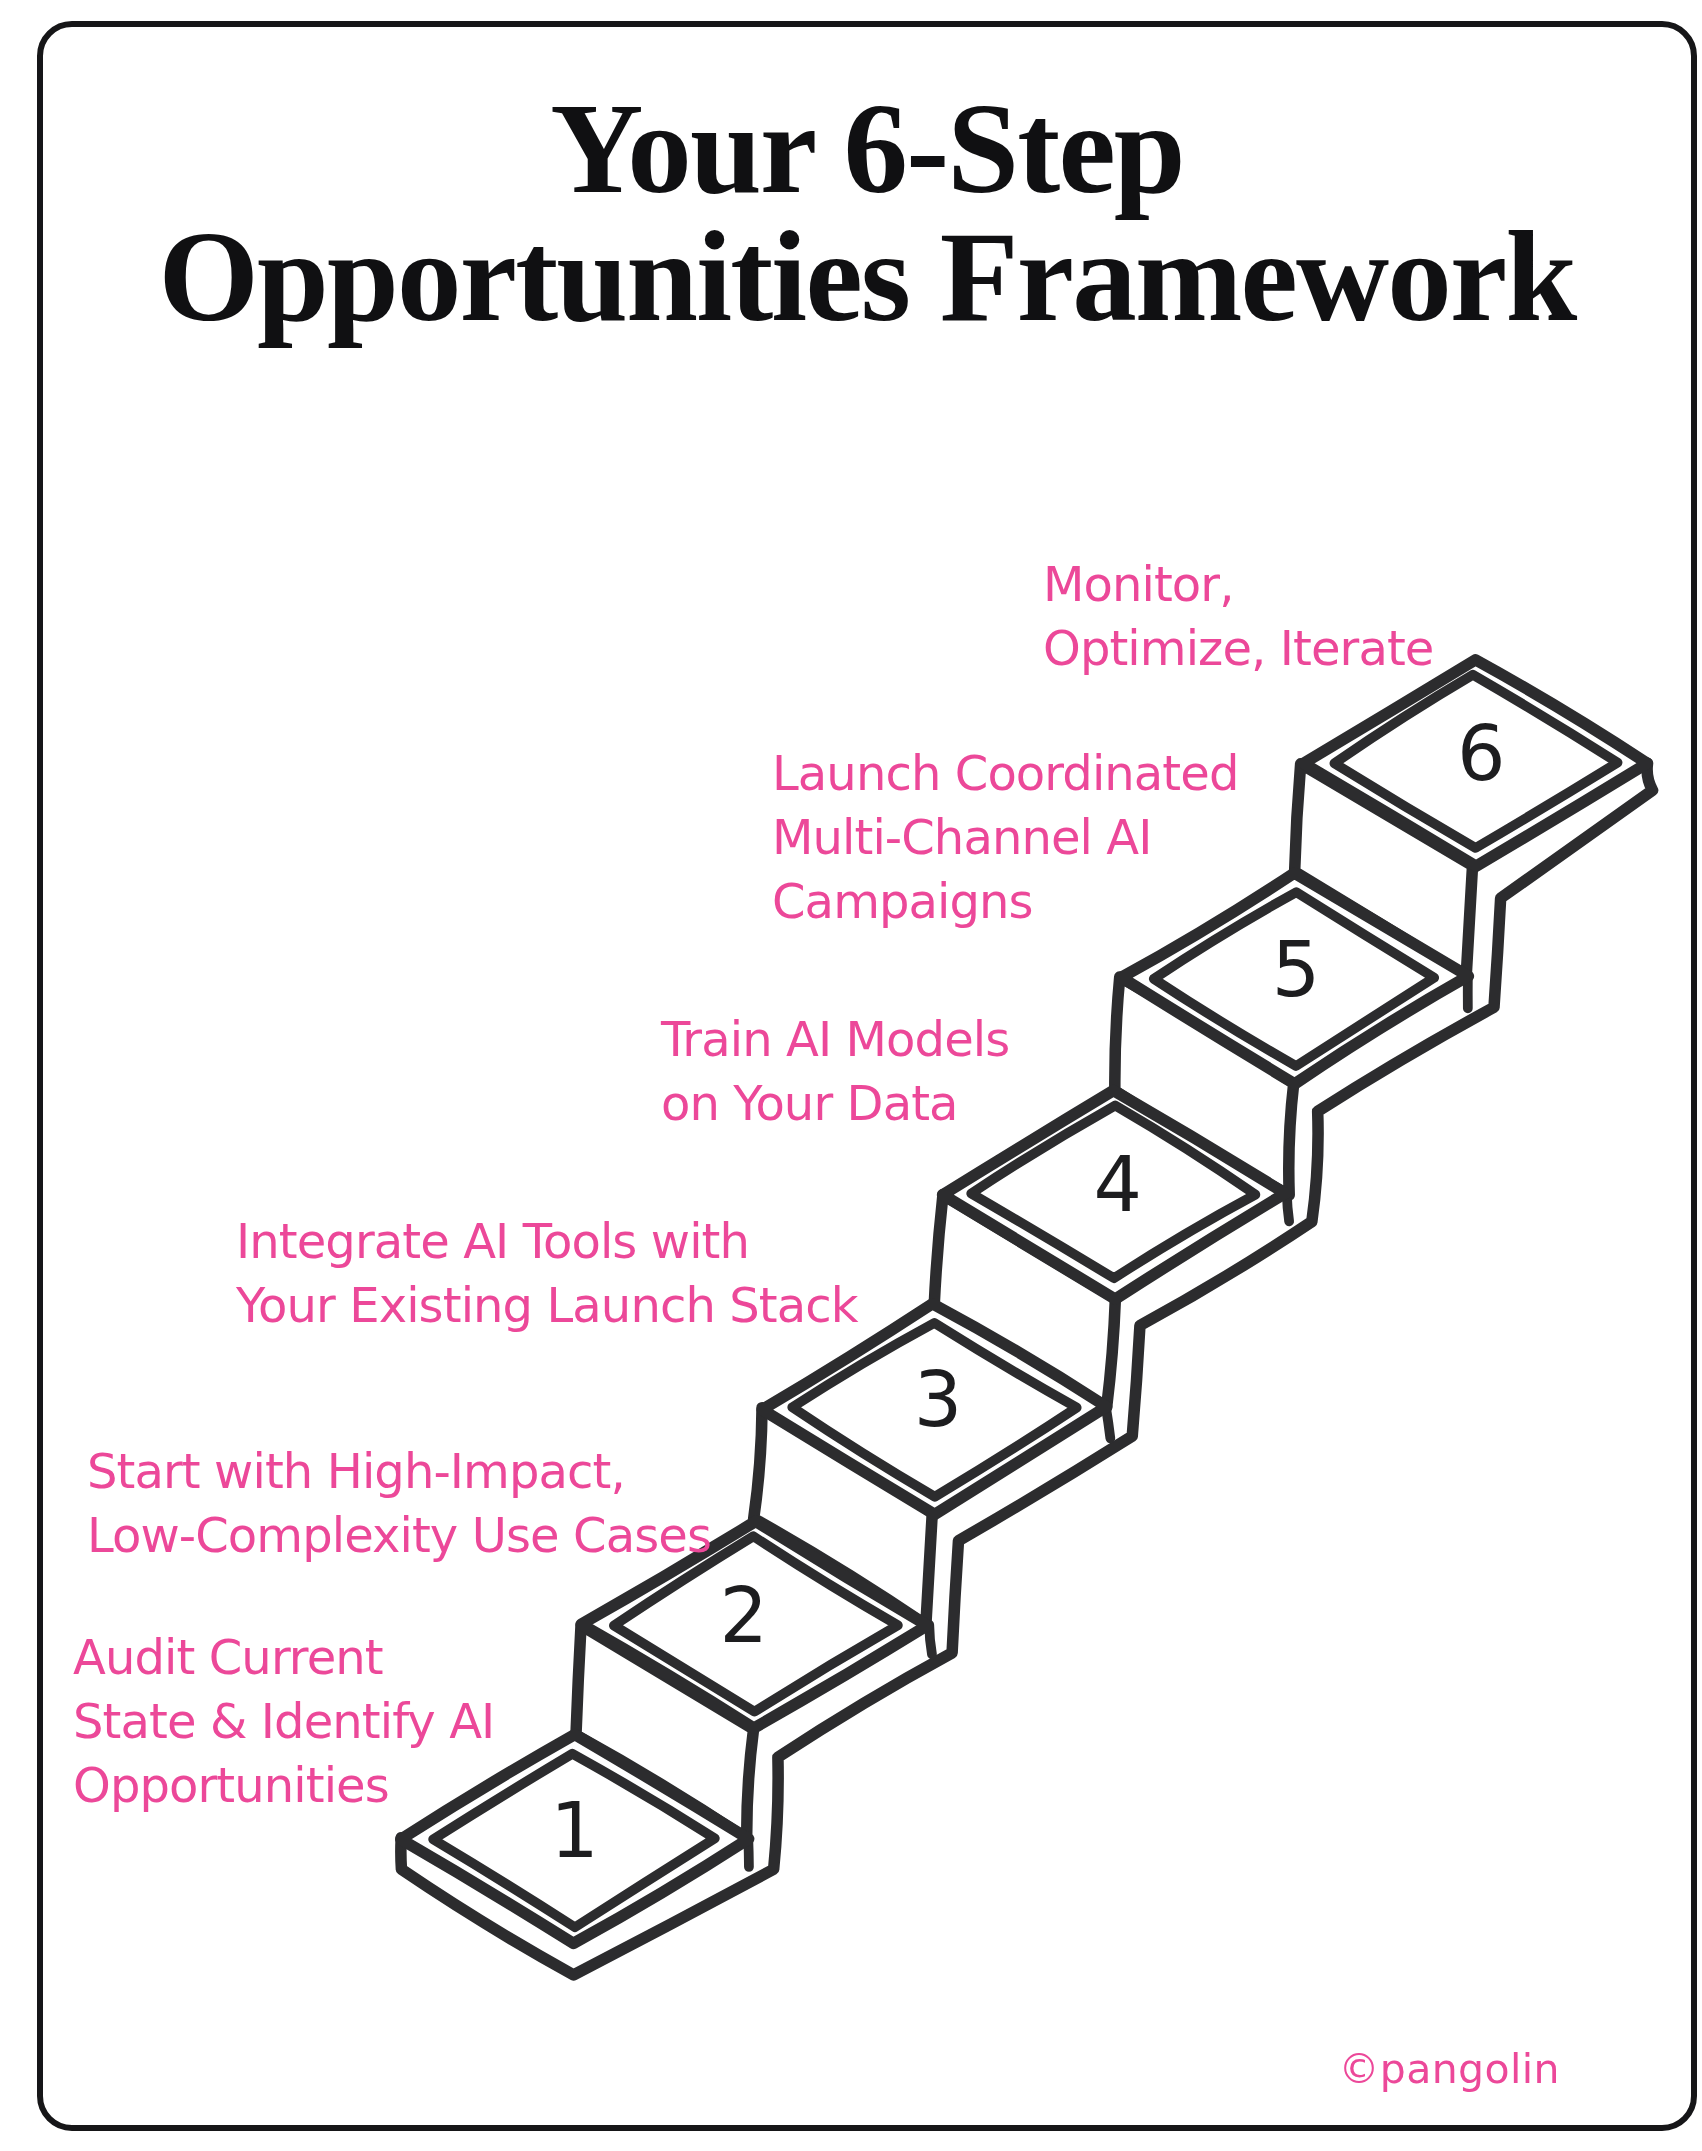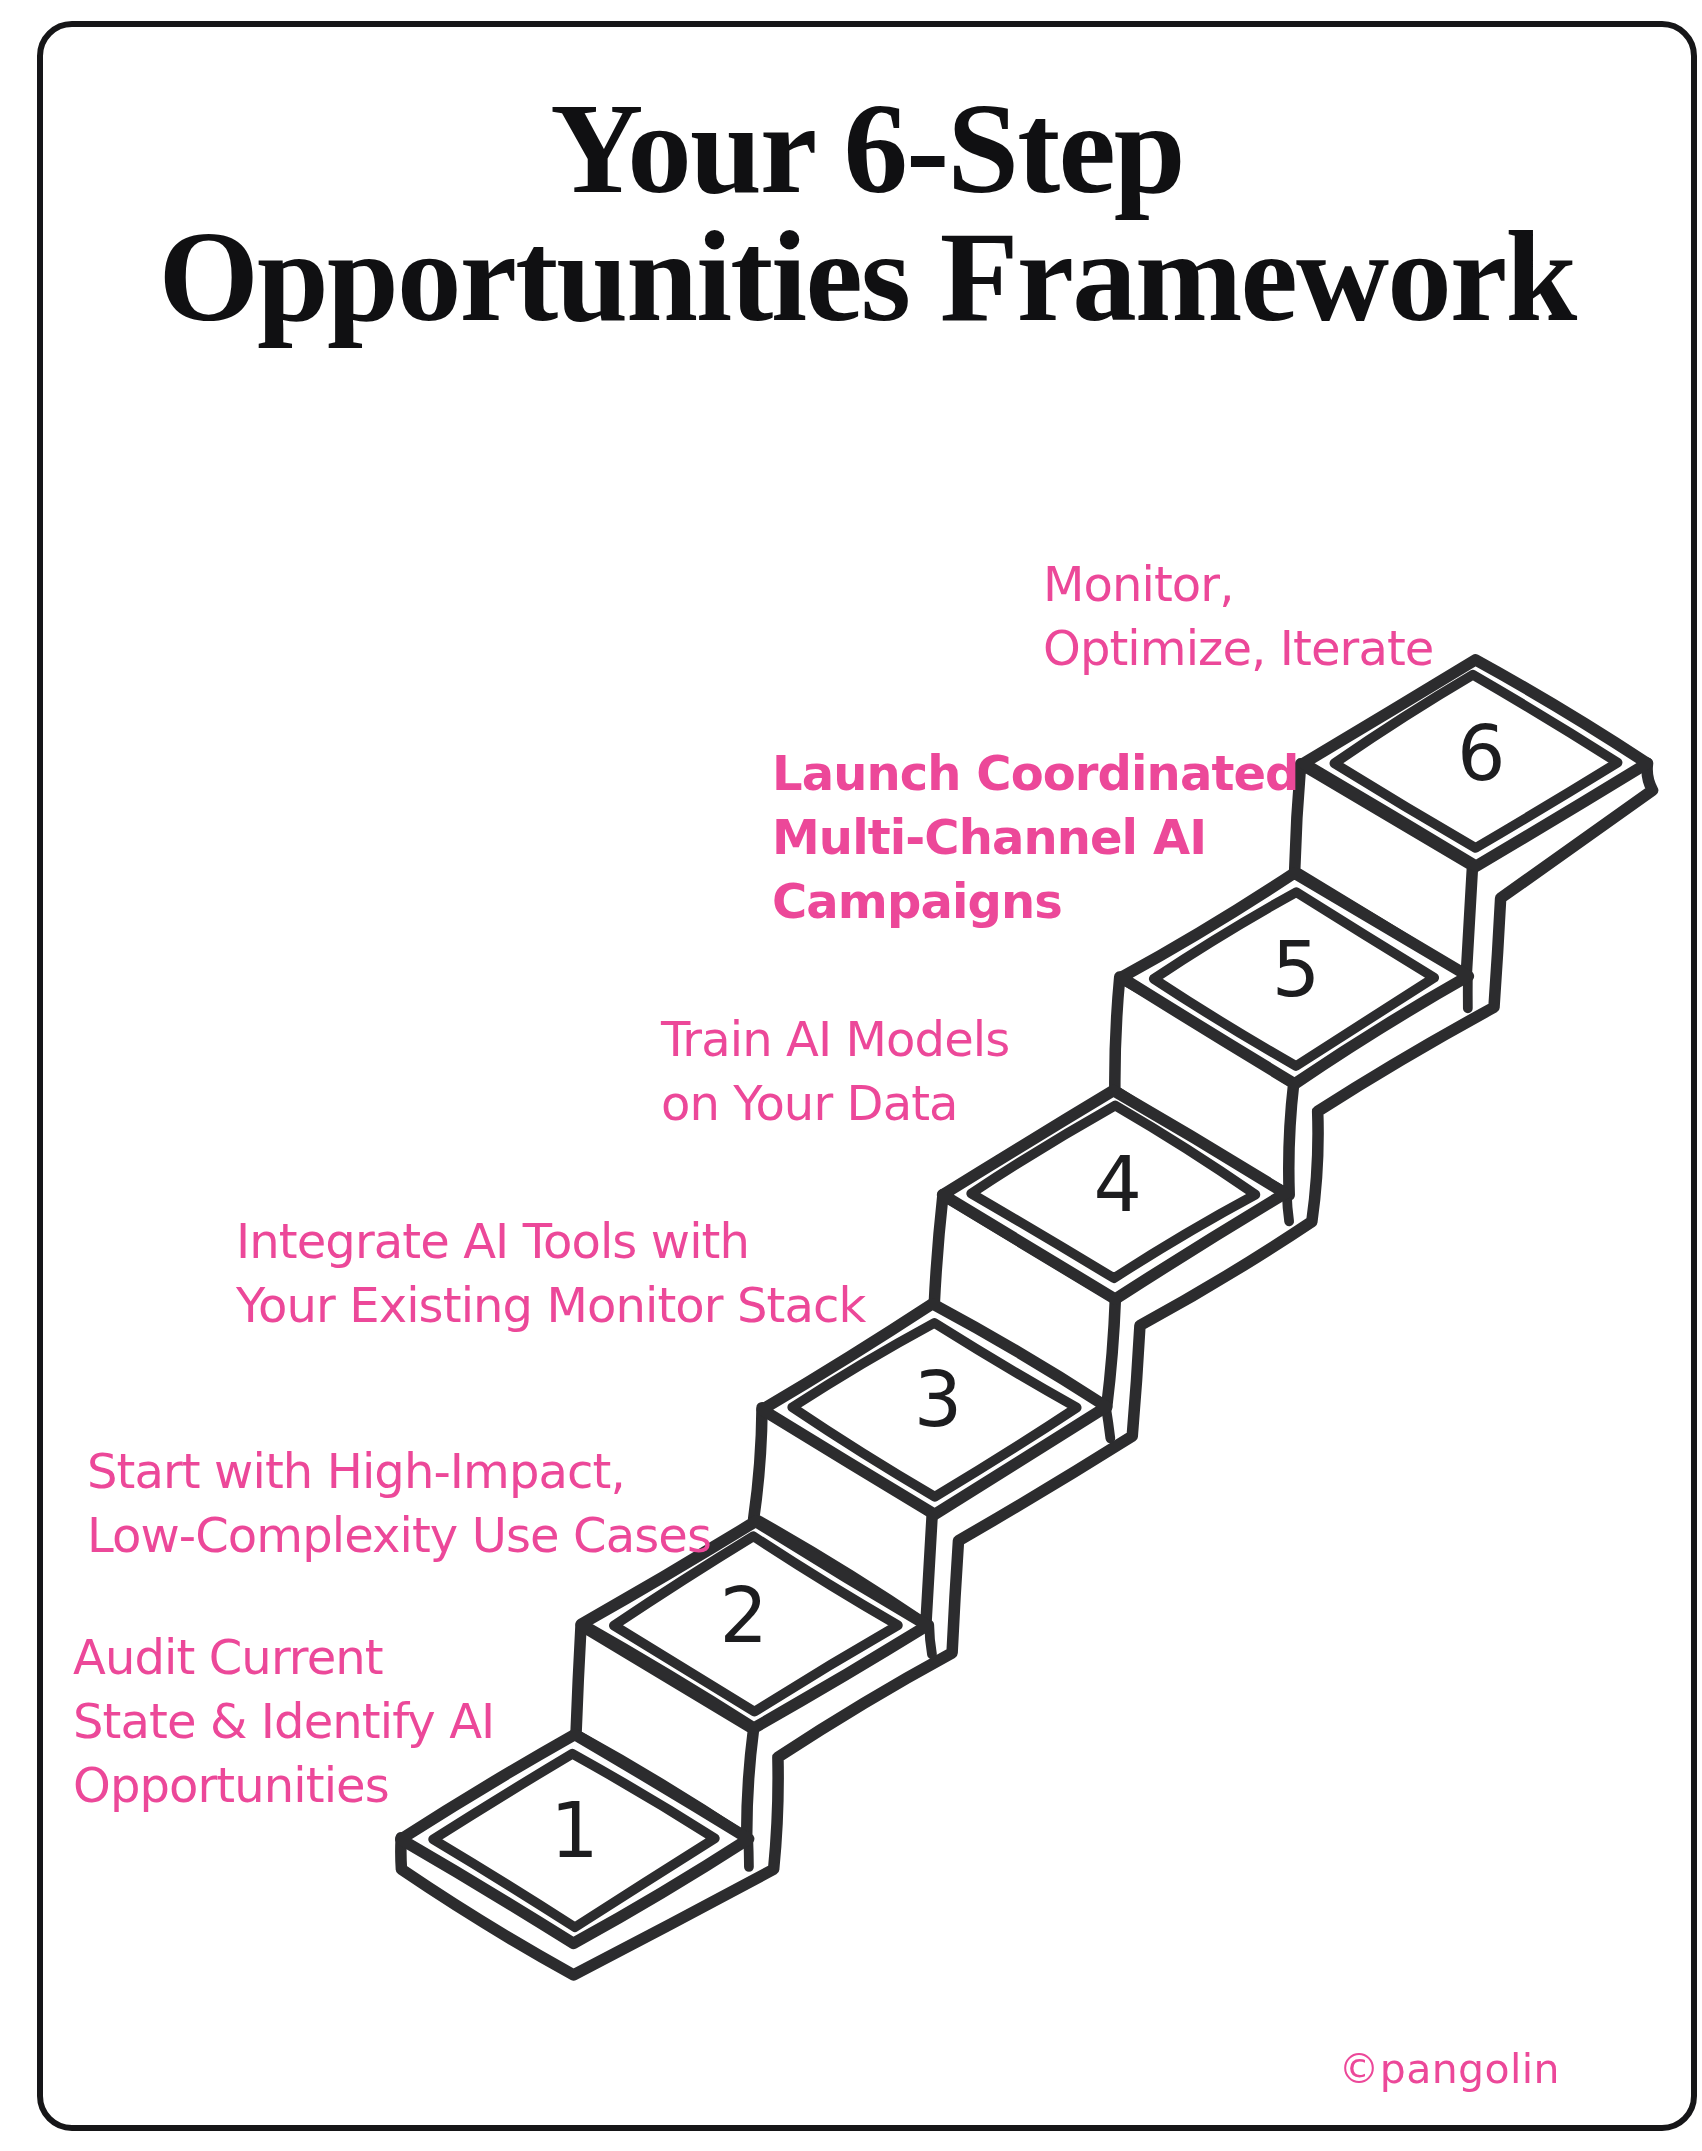--- a/index.html
+++ b/index.html
@@ -123,29 +123,29 @@
     <div>Opportunities</div>
   </div>
 
   <div class="step-label" style="left:71px; top:1439px;">
     <div>Start with High-Impact,</div>
     <div>Low-Complexity Use Cases</div>
   </div>
 
   <div class="step-label" style="left:220px; top:1209px;">
     <div>Integrate AI Tools with</div>
-    <div>Your Existing Monitor Stack</div>
+    <div>Your Existing Launch Stack</div>
   </div>
 
   <div class="step-label" style="left:645px; top:1007px;">
     <div>Train AI Models</div>
     <div>on Your Data</div>
   </div>
 
-  <div class="step-label" style="left:756px; top:741px;font-weight:bold;">
+  <div class="step-label" style="left:756px; top:741px;">
     <div>Launch Coordinated</div>
     <div>Multi-Channel AI</div>
     <div>Campaigns</div>
   </div>
 
   <div class="step-label" style="left:1027px; top:552px;">
     <div>Monitor,</div>
     <div>Optimize, Iterate</div>
   </div>
 

